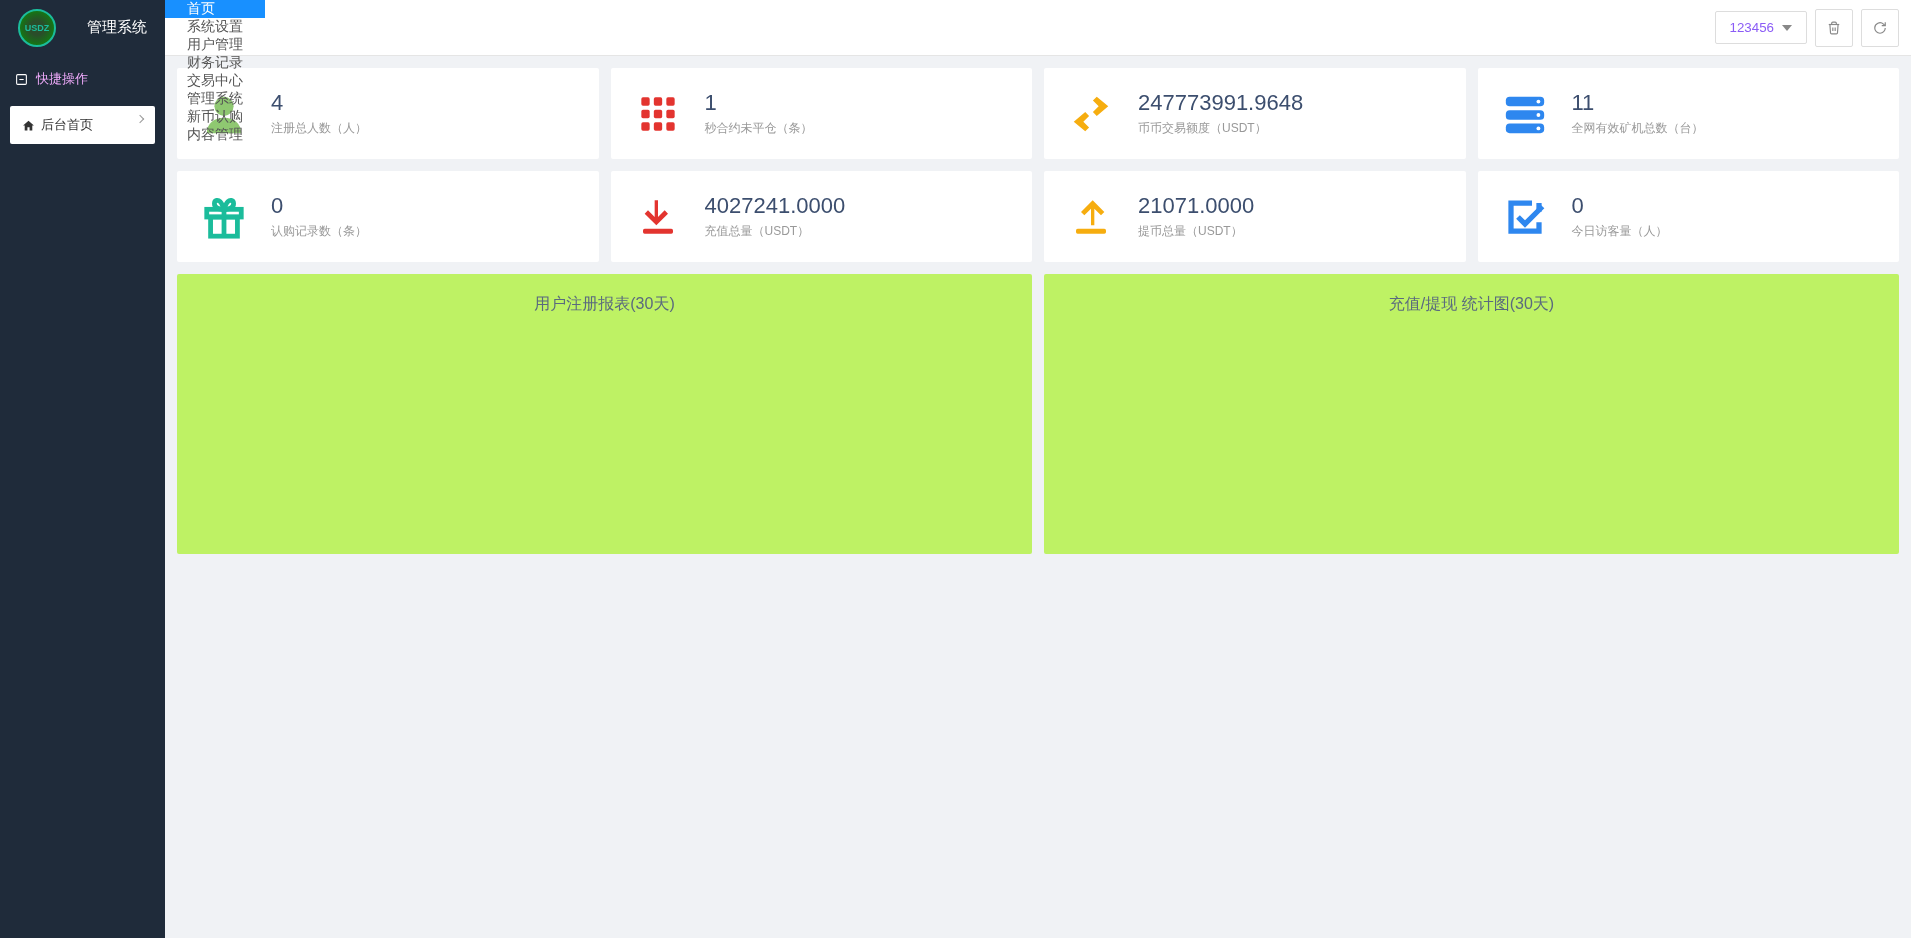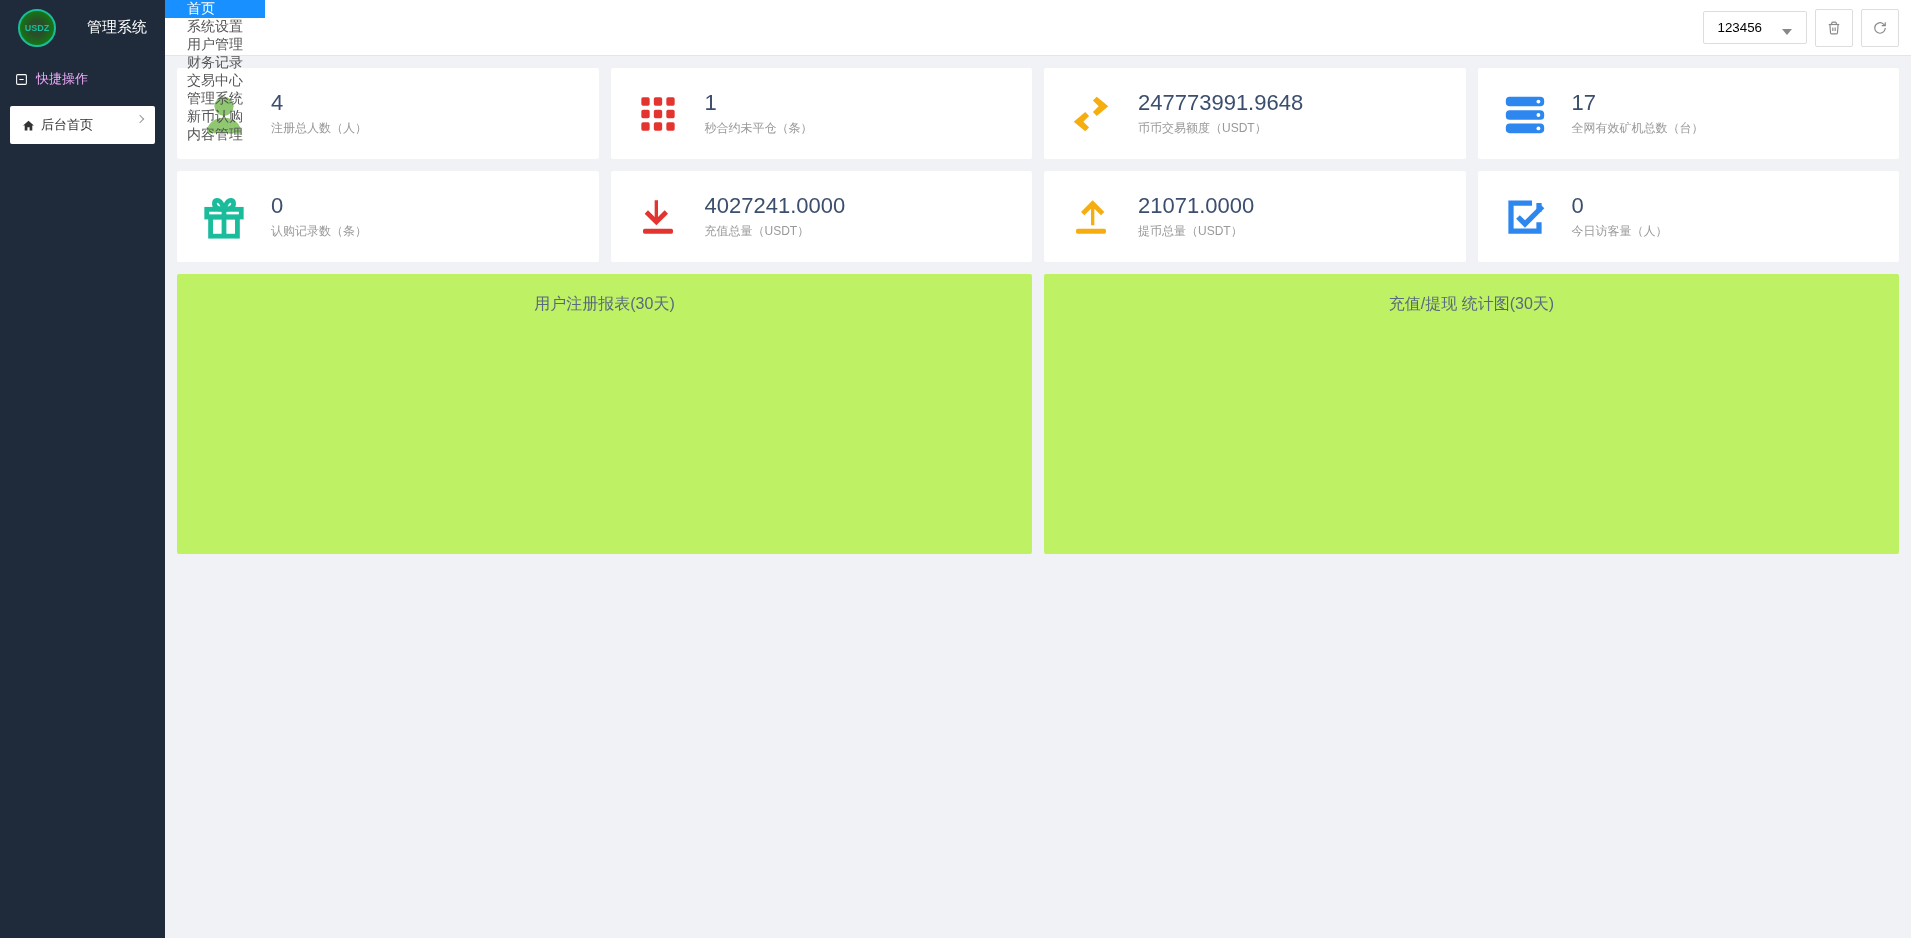--- a/index.html
+++ b/index.html
@@ -6,21 +6,21 @@
 body { font-family: "Microsoft YaHei", Arial, sans-serif; background: #f0f2f5; font-size: 14px; color: #333; }
 
 .header { height: 56px; background: #fff; display: flex; align-items: center; border-bottom: 1px solid #e5e5e5; position: fixed; top: 0; left: 0; right: 0; z-index: 100; }
 .logo { width: 165px; height: 56px; background: #1f2b3a; display: flex; align-items: center; justify-content: center; color: #fff; font-size: 15px; gap: 25px; }
 .logo-icon { width: 38px; height: 38px; border-radius: 50%; background: radial-gradient(circle, #2a4d2a 30%, #1a6b1a 60%, #0d8d0d 90%); border: 2px solid #1bbc9b; margin-right: 6px; position: relative; }
 .logo-icon::before { content: "USDZ"; position: absolute; top: 50%; left: 50%; transform: translate(-50%, -50%); font-size: 9px; color: #1bbc9b; font-weight: bold; }
 .nav { display: flex; height: 56px; flex-direction: column; }
 .nav-item { padding: 0 22px; display: flex; align-items: center; cursor: pointer; color: #555; font-size: 14px; }
 .nav-item.active { background: #1890ff; color: #fff; }
 .header-right { margin-left: auto; display: flex; align-items: center; padding-right: 12px; gap: 8px; }
-.user-btn { border: 1px solid #ddd; background: #fff; padding: 8px 14px; cursor: pointer; display: flex; align-items: flex-end; gap: 20px; border-radius: 2px; color: #000000; }
+.user-btn { border: 1px solid #ddd; background: #fff; padding: 8px 14px; cursor: pointer; display: flex; align-items: center; gap: 8px; border-radius: 2px; color: #8b5cf6; }
 .icon-btn { width: 38px; height: 38px; border: 1px solid #ddd; background: #fff; cursor: pointer; display: flex; align-items: center; justify-content: center; border-radius: 2px; color: #666; }
 
 .sidebar { width: 165px; background: #1f2b3a; position: fixed; top: 56px; bottom: 0; left: 0; }
 .side-group { padding: 14px 15px; color: #f0abfc; font-size: 13px; display: flex; align-items: center; gap: 8px; }
 .side-item { background: #fff; margin: 4px 10px; padding: 10px 12px; display: flex; align-items: flex-start; justify-content: space-between; cursor: pointer; border-radius: 2px; font-size: 13px; }
 .side-item-left { display: flex; align-items: center; gap: 6px; }
 
 .main { margin-left: 165px; margin-top: 56px; padding: 12px; }
 .cards { display: grid; grid-template-columns: repeat(4, 1fr); gap: 12px; margin-bottom: 12px; }
 .card { background: #fff; border-radius: 2px; padding: 22px 24px; display: flex; align-items: center; gap: 24px; }
@@ -146,21 +146,21 @@
           <svg width="46" height="46" viewBox="0 0 24 24" fill="#2e87ef">
             <rect x="2" y="3" width="20" height="5" rx="2"></rect>
             <rect x="2" y="10" width="20" height="5" rx="2"></rect>
             <rect x="2" y="17" width="20" height="5" rx="2"></rect>
             <circle cx="19" cy="5.5" r="1" fill="#fff"></circle>
             <circle cx="19" cy="12.5" r="1" fill="#fff"></circle>
             <circle cx="19" cy="19.5" r="1" fill="#fff"></circle>
           </svg>
         </div>
         <div class="card-info">
-          <div class="card-value">17</div>
+          <div class="card-value">11</div>
           <div class="card-label">全网有效矿机总数（台）</div>
         </div>
       </div>
       <div class="card">
         <div class="card-icon">
           <svg width="46" height="46" viewBox="0 0 24 24" fill="none" stroke="#1bbc9b" stroke-width="2.5">
             <rect x="3" y="8" width="18" height="4"></rect>
             <rect x="5" y="12" width="14" height="10"></rect>
             <line x1="12" y1="8" x2="12" y2="22"></line>
             <path d="M12 8c-3 0-5-1-5-3s2-2 3-1 2 4 2 4zm0 0c3 0 5-1 5-3s-2-2-3-1-2 4-2 4z"></path>

